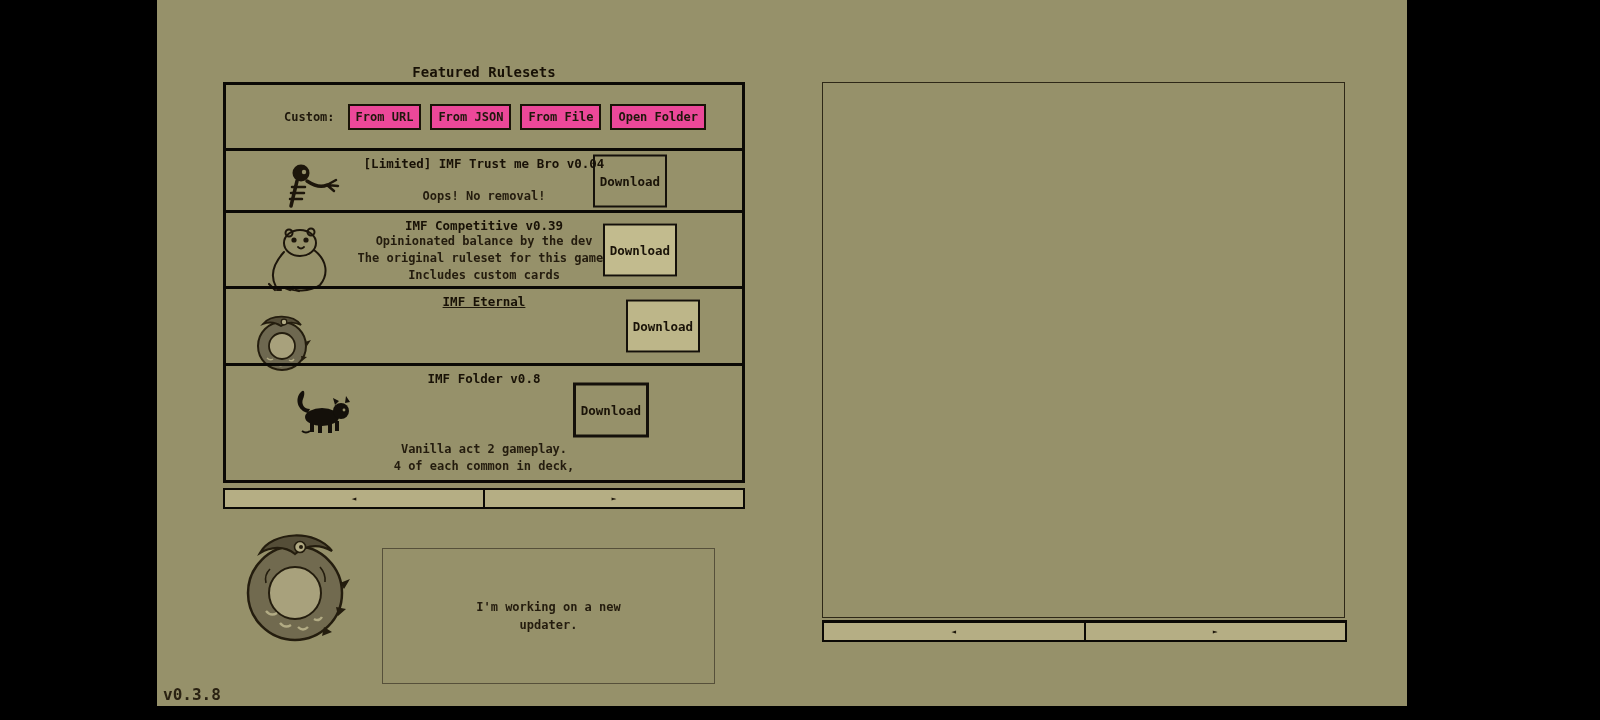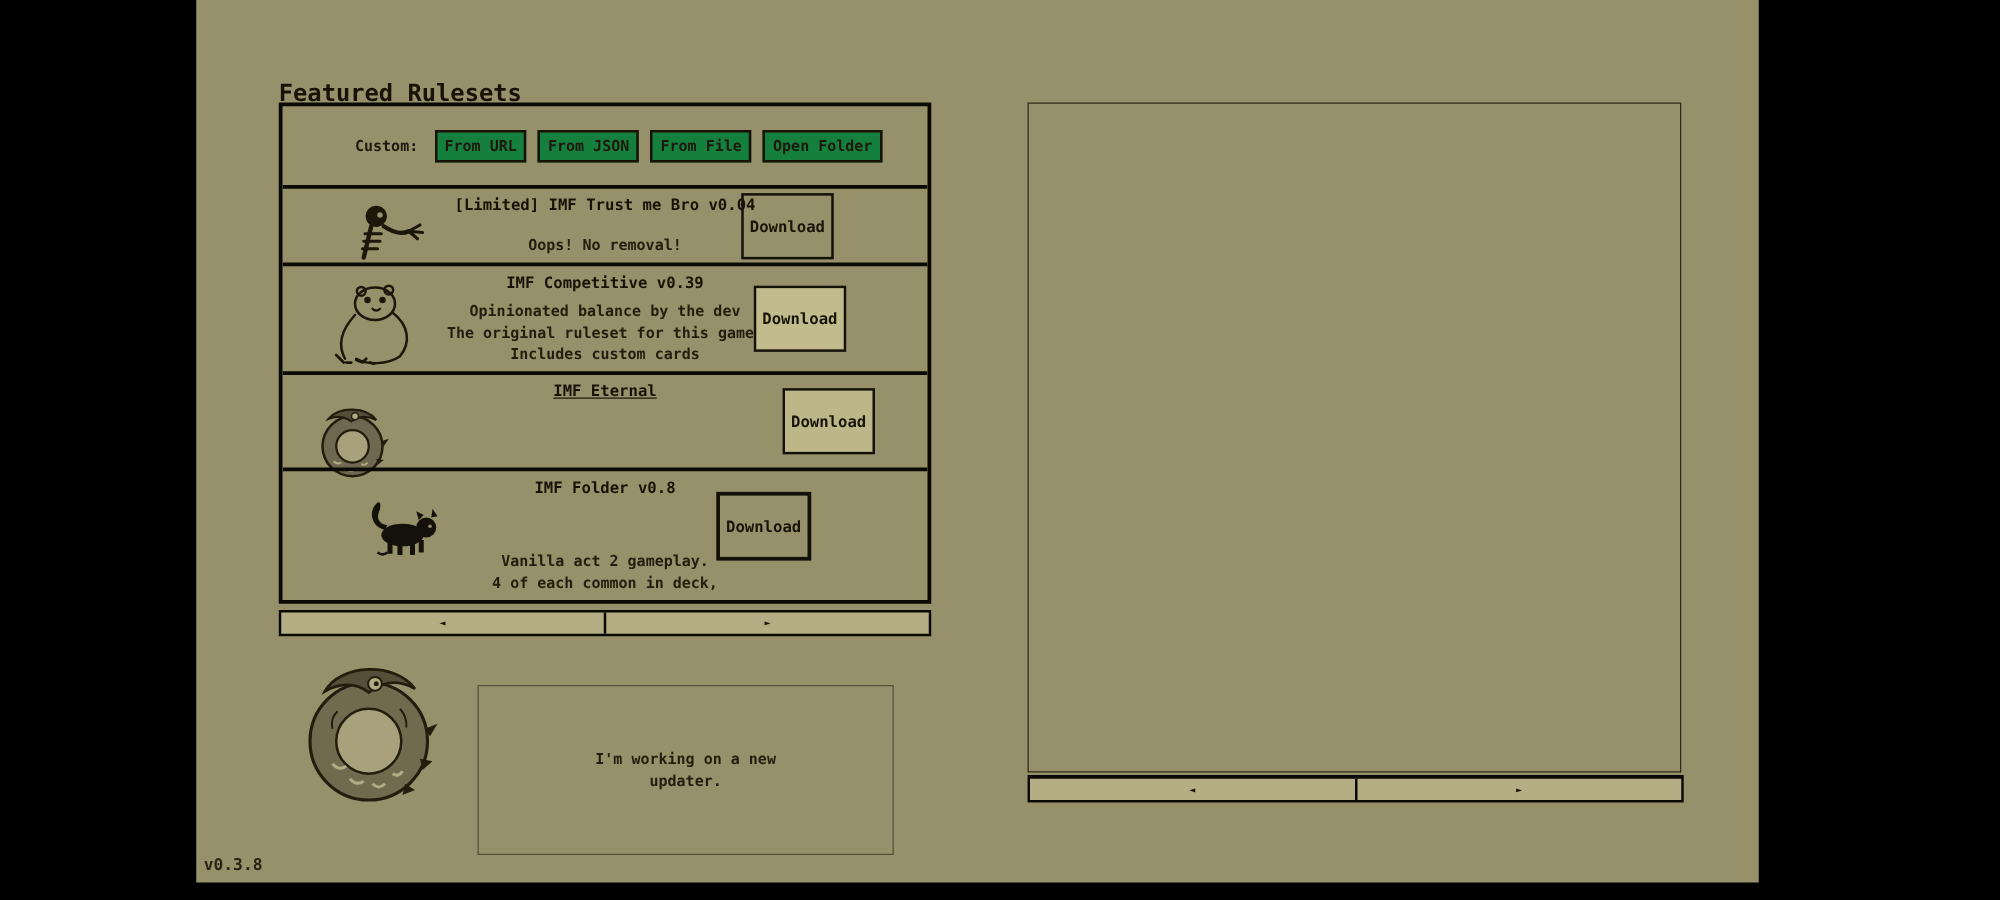--- a/index.html
+++ b/index.html
@@ -6,49 +6,49 @@
   body{
     width:1600px;height:720px;background:#000;position:relative;overflow:hidden;
     font-family:"DejaVu Sans Mono","Liberation Mono",monospace;
     color:#1f180c;
   }
   .stage{
     position:absolute;left:157px;top:0;width:1250px;height:706px;
     background:#96916a;
   }
   .sec-title{
-    position:absolute;top:64px;
-    font-size:19px;font-weight:bold;letter-spacing:0px;color:#181106;
+    position:absolute;top:64px;text-align:center;
+    font-size:14px;font-weight:bold;letter-spacing:0px;color:#181106;
   }
   .sec-title.left{left:66px;width:522px;}
   .sec-title.right{left:665px;width:523px;}
 
   
   .panel{box-sizing:border-box;position:absolute;}
   .panel.featured{
     left:66px;top:82px;width:522px;height:401px;
     border:3px solid #0b0905;overflow:hidden;
     display:flex;flex-direction:column;
   }
   .row{position:relative;box-sizing:border-box;flex:0 0 auto;}
   .row + .row{border-top:3px solid #0b0905;}
   .custom-row{
     height:63px;display:flex;align-items:center;padding-left:58px;gap:9px;
   }
   .custom-label{font-size:12px;font-weight:bold;margin-right:4px;}
   .pxbtn{
     font-family:inherit;font-size:12px;font-weight:bold;color:#1f180c;
-    background:#15803d;border:2px solid #191307;padding:4px 6px;cursor:pointer;
+    background:#ec4899;border:2px solid #191307;padding:4px 6px;cursor:pointer;
   }
   .ruleset{
     display:flex;flex-direction:column;align-items:center;
     justify-content:space-between;text-align:center;
   }
   .r-trust{height:62px;}
-  .r-comp{height:87px;}
+  .r-comp{height:76px;}
   .r-eternal{height:77px;text-decoration:underline;}
   .r-vanilla{flex:1 1 auto;overflow:hidden;}
   .rtitle{font-size:12.5px;font-weight:bold;padding-top:5px;color:#181106;}
   .rdesc{font-size:12px;font-weight:bold;line-height:17px;padding-bottom:5px;color:#241c0e;}
   .icon{position:absolute;}
   .r-trust .icon{left:47px;top:11px;width:76px;height:50px;}
   .r-comp .icon{left:39px;top:13px;width:78px;height:68px;}
   .r-eternal .icon{left:25px;top:21px;width:62px;height:66px;}
   .r-vanilla .icon{left:62px;top:21px;width:72px;height:48px;}
   .dl{
@@ -82,21 +82,21 @@
 
   
   .logo{position:absolute;left:83px;top:523px;width:112px;height:132px;}
   .updater-box{
     position:absolute;left:225px;top:548px;width:333px;height:136px;
     box-sizing:border-box;border:1px solid #56503a;
     display:flex;flex-direction:column;align-items:center;justify-content:center;
     font-size:12px;font-weight:bold;line-height:18px;color:#241c0e;
   }
   .version{
-    position:absolute;left:6px;top:685px;font-size:13px;font-weight:bold;color:#2a2212;
+    position:absolute;left:6px;top:685px;font-size:16px;font-weight:bold;color:#2a2212;
   }
 </style>
 </head>
 <body>
 
 <div class="stage">
 
   <div class="sec-title left">Featured Rulesets</div>
 
   <div class="panel featured">

